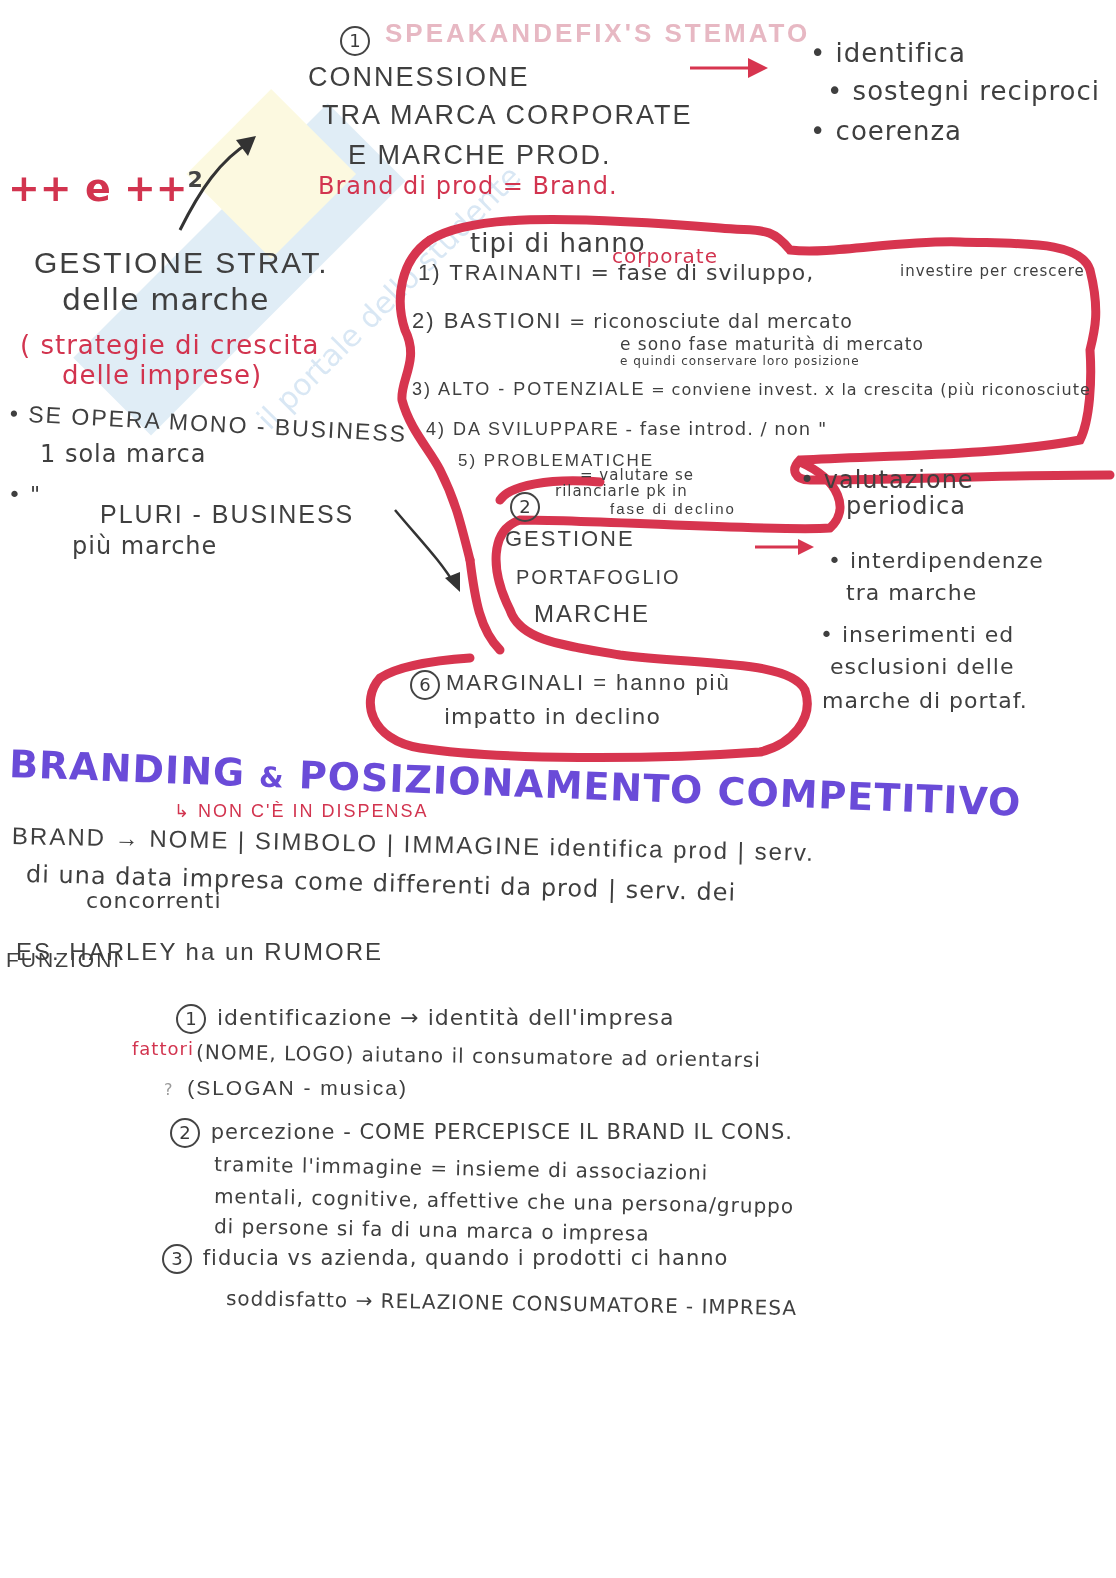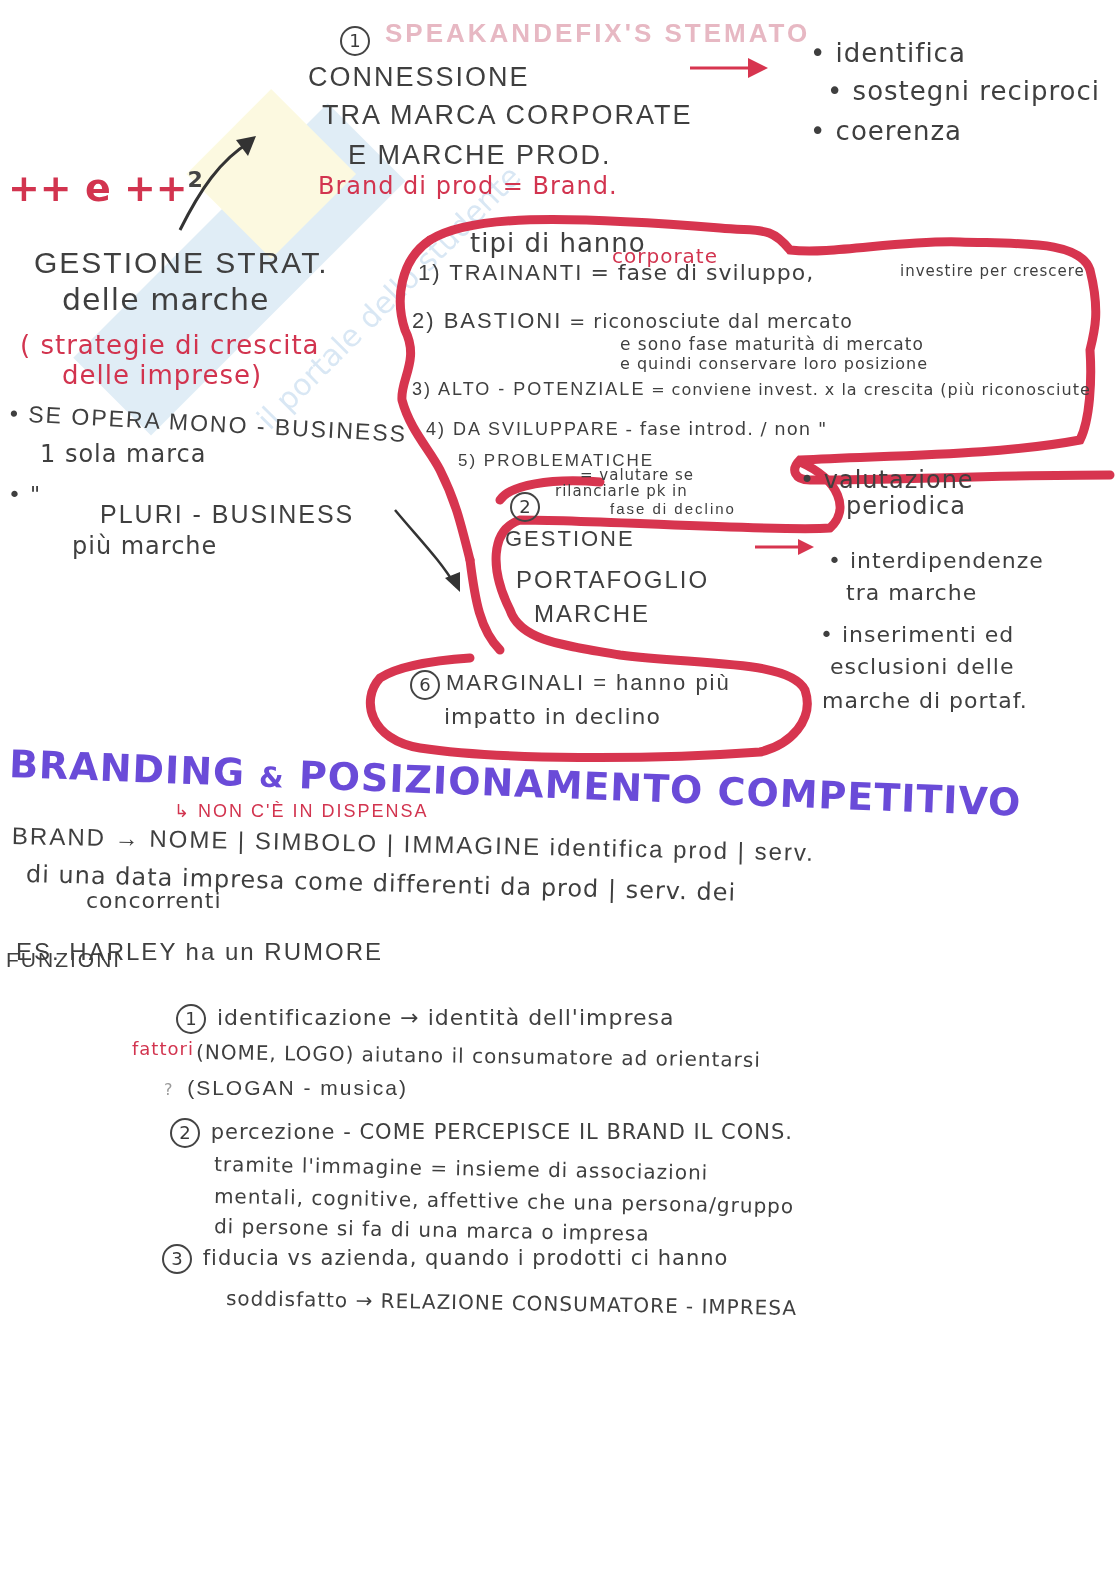--- a/index.html
+++ b/index.html
@@ -89,21 +89,21 @@
   <span class="caps">1) TRAINANTI</span>
   <span class="hand">= fase di sviluppo,</span>
 </div>
 <div class="abs hand" style="left:900px; top:262px; font-size:15px; white-space:normal; width:190px; line-height:18px;">investire per crescere</div>
 
 <div class="abs" style="left:412px; top:308px; font-size:22px;">
   <span class="caps">2) BASTIONI</span>
   <span class="hand" style="font-size:19px;">= riconosciute dal mercato</span>
 </div>
 <div class="abs hand" style="left:620px; top:334px; font-size:17px;">e sono fase maturità di mercato</div>
-<div class="abs hand" style="left:620px; top:354px; font-size:16px;text-align:right;">e quindi conservare loro posizione</div>
+<div class="abs hand" style="left:620px; top:354px; font-size:12px;text-align:right;">e quindi conservare loro posizione</div>
 
 <div class="abs" style="left:412px; top:378px; font-size:18px;">
   <span class="caps">3) ALTO - POTENZIALE</span>
   <span class="hand" style="font-size:16px;">= conviene invest. x la crescita (più riconosciute</span>
 </div>
 
 <div class="abs" style="left:426px; top:418px; font-size:18px;">
   <span class="caps">4) DA SVILUPPARE</span>
   <span class="hand">- fase introd. / non "</span>
 </div>
@@ -115,21 +115,21 @@
 <div class="abs hand" style="left:555px; top:482px; font-size:15px;">rilanciarle pk in</div>
 <div class="abs caps" style="left:610px; top:500px; font-size:15px;text-align:right;">fase di declino</div>
 
 <div class="abs hand" style="left:800px; top:466px; font-size:24px;">• valutazione</div>
 <div class="abs hand" style="left:846px; top:492px; font-size:24px;">periodica</div>
 
 <div class="abs" style="left:510px; top:492px;">
   <span class="circnum">2</span>
 </div>
 <div class="abs caps" style="left:505px; top:526px; font-size:22px;">GESTIONE</div>
-<div class="abs caps" style="left:516px; top:566px; font-size:24px;">PORTAFOGLIO</div>
+<div class="abs caps" style="left:516px; top:566px; font-size:20px;">PORTAFOGLIO</div>
 <div class="abs caps" style="left:534px; top:600px; font-size:24px;">MARCHE</div>
 
 <div class="abs hand" style="left:828px; top:548px; font-size:22px;">• interdipendenze</div>
 <div class="abs hand" style="left:846px; top:580px; font-size:22px;">tra marche</div>
 <div class="abs hand" style="left:820px; top:622px; font-size:22px;">• inserimenti ed</div>
 <div class="abs hand" style="left:830px; top:654px; font-size:22px;">esclusioni delle</div>
 <div class="abs hand" style="left:822px; top:688px; font-size:22px;">marche di portaf.</div>
 
 <div class="abs" style="left:410px; top:670px;">
   <span class="circnum">6</span>

